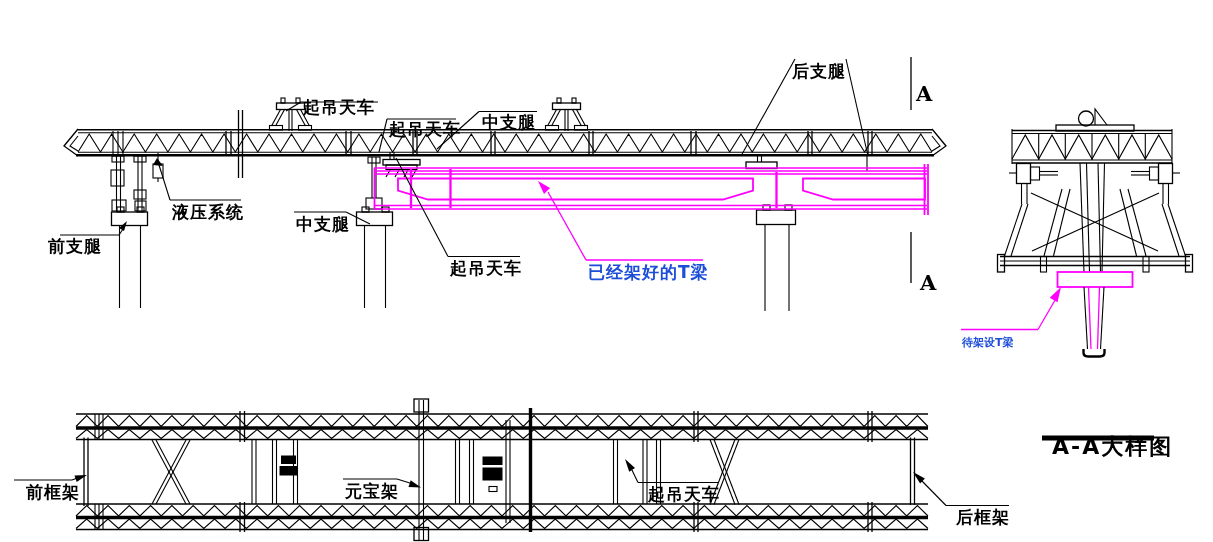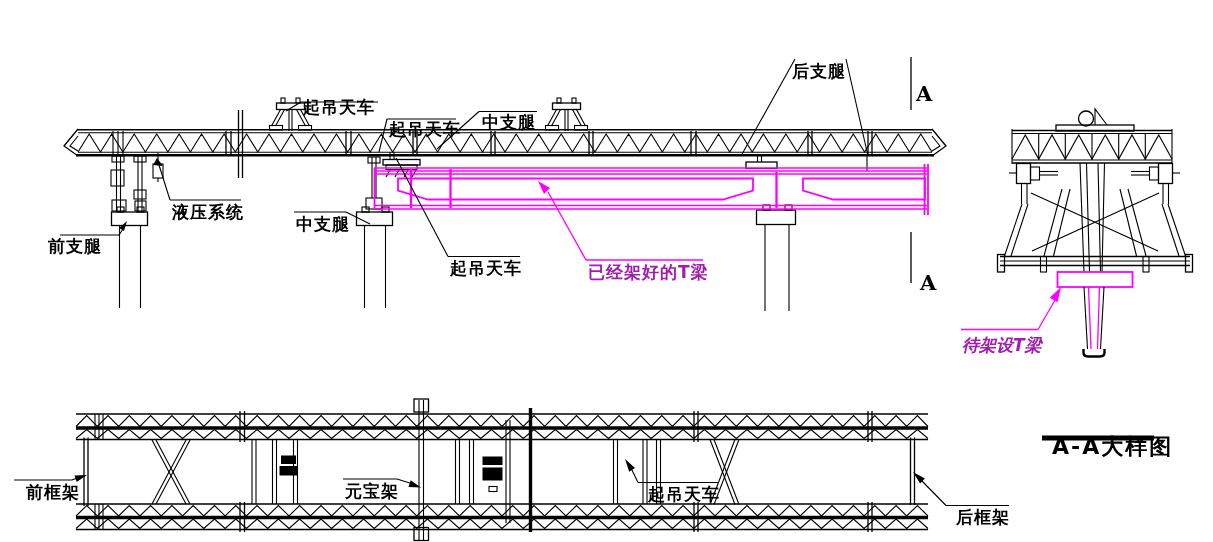--- a/index.html
+++ b/index.html
@@ -1,21 +1,21 @@
 <!DOCTYPE html>
 <html><head>
 <meta charset="utf-8">
 <style>
   html,body{margin:0;padding:0;background:#fff;}
   .canvas{position:relative;width:1213px;height:542px;background:#ffffff;overflow:hidden;
           font-family:"DejaVu Sans","Liberation Sans",sans-serif;}
   .canvas svg{position:absolute;left:0;top:0;}
   .lbl{position:absolute;font-size:17px;font-weight:700;color:#000;white-space:nowrap;line-height:1;letter-spacing:1px;margin-top:23px;}
-  .lbl.mg{color:#a21caf;}
-  .lbl.small{font-size:17px;letter-spacing:0;font-style:italic;}
+  .lbl.mg{color:#1d4ed8;}
+  .lbl.small{font-size:11px;letter-spacing:0;}
   .lbl.serif{font-family:"DejaVu Serif","Liberation Serif",serif;font-size:21px;letter-spacing:0;}
   .lbl.title{font-size:22px;letter-spacing:2px;}
   .k{stroke:#000;fill:none;stroke-width:1.1px;}
   .k13{stroke:#000;fill:none;stroke-width:1.3px;}
   .k16{stroke:#000;fill:none;stroke-width:1.6px;}
   .k2{stroke:#000;fill:none;stroke-width:2.4px;}
   .k3{stroke:#000;fill:none;stroke-width:3.4px;}
   .mgl{stroke:#ff00ff;fill:none;stroke-width:1.3px;}
   .mgl2{stroke:#ff00ff;fill:none;stroke-width:1.8px;}
   .mgl3{stroke:#ff00ff;fill:none;stroke-width:2.3px;}

